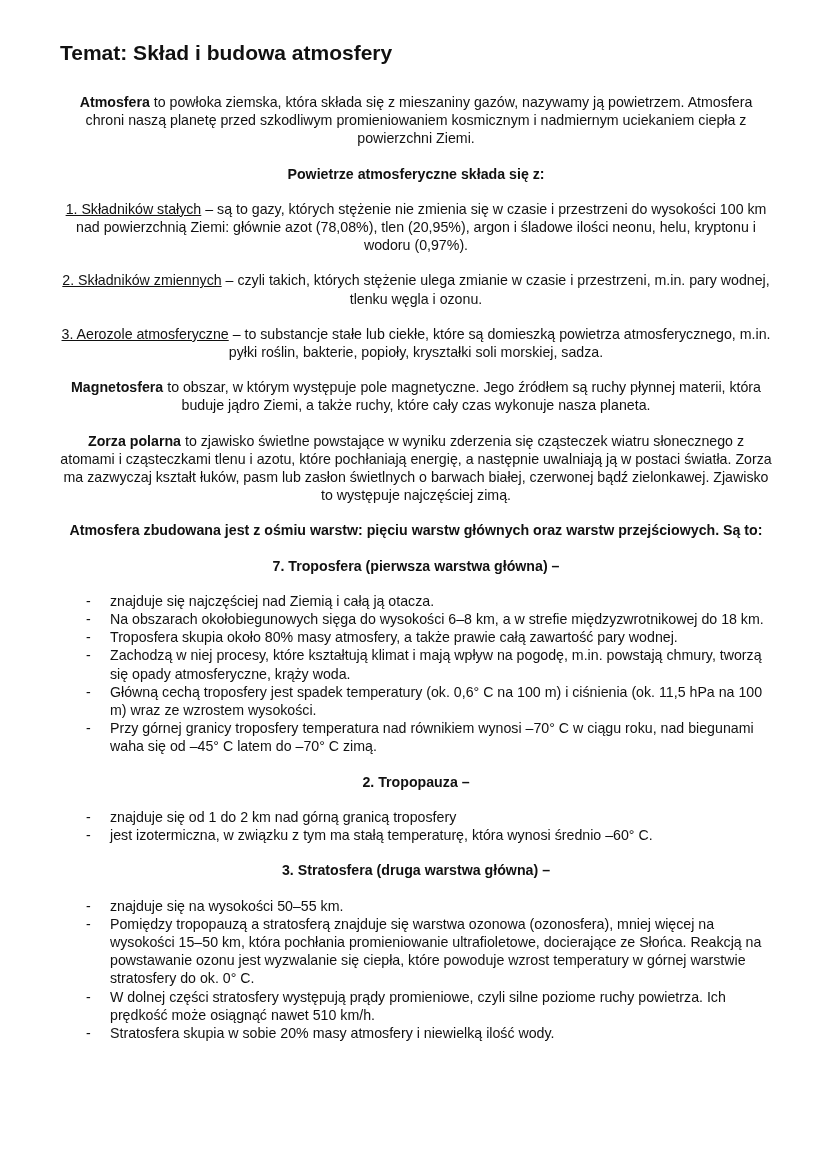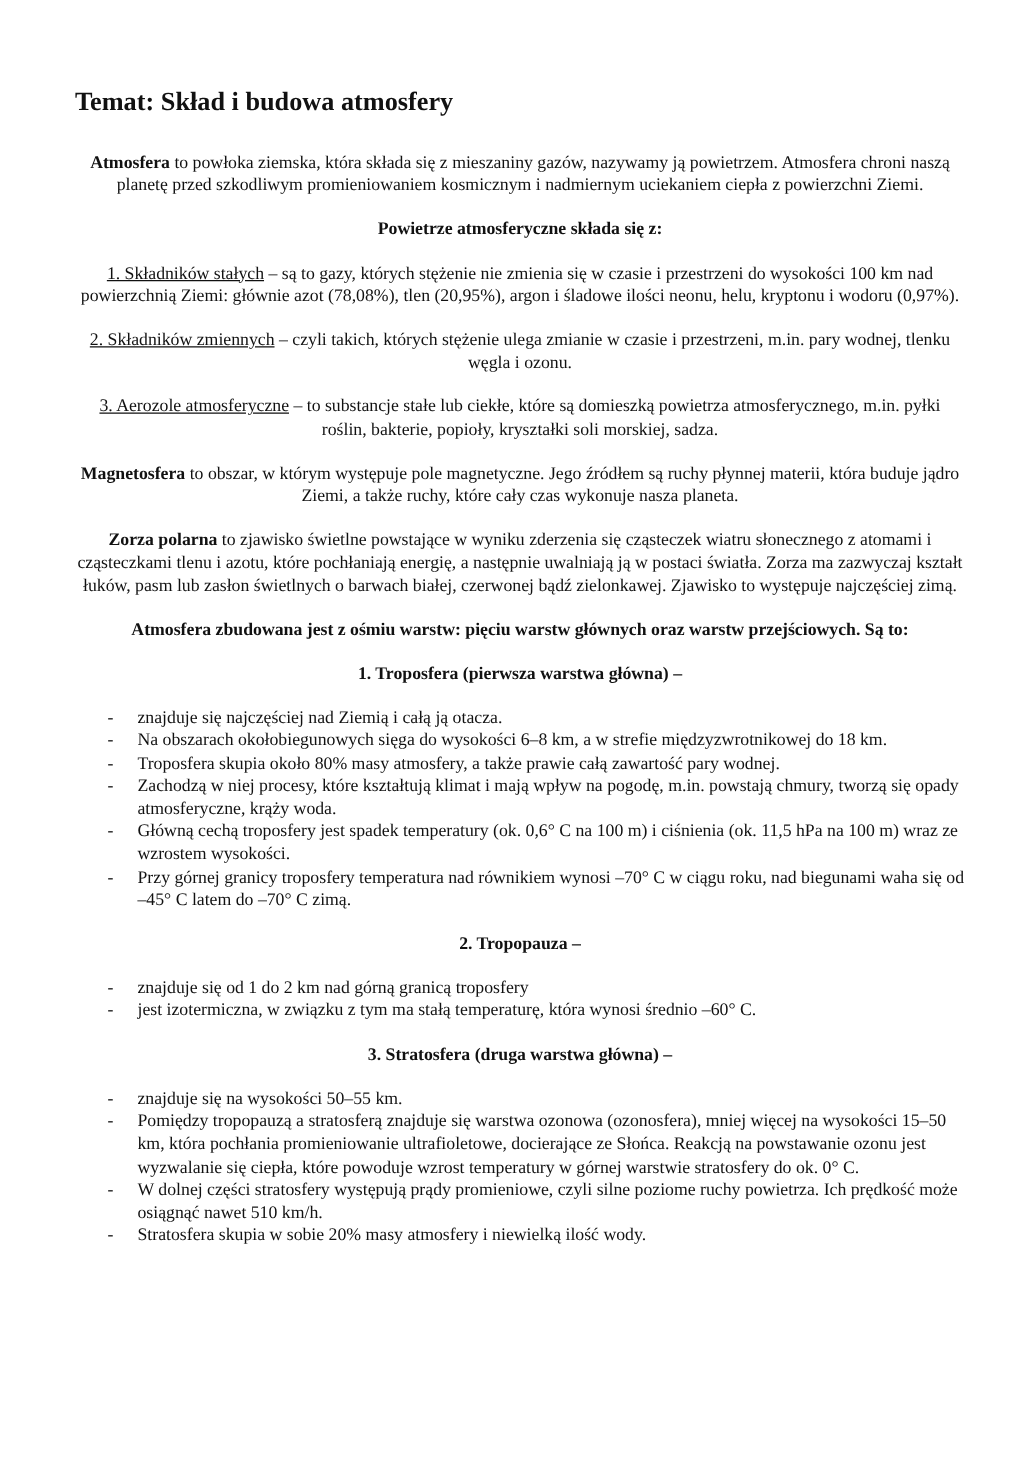--- a/index.html
+++ b/index.html
@@ -1,22 +1,22 @@
 <!DOCTYPE html>
 <html><head>
 <meta charset="utf-8">
 <style>
   html, body { margin: 0; padding: 0; background: #ffffff; }
   body { width: 828px; height: 1169px; overflow: hidden; }
   .page {
     position: relative;
     width: 828px; height: 1169px;
     box-sizing: border-box;
-    padding: 68px 56px 0 60px;
-    font-family: Liberation Serif, serif;
+    padding: 40px 56px 0 60px;
+    font-family: Liberation Sans, sans-serif;
     color: #111;
     font-size: 14.2px;
     line-height: 18.2px;
   }
   h1 {
     font-size: 21px; font-weight: bold; margin: 0 0 27px 0; line-height: 26px;
   }
   p { margin: 0 0 17px 0; text-align: center; }
   .b { font-weight: bold; }
   .u { text-decoration: underline; }
@@ -54,21 +54,21 @@
   <p>
     <span class="b">Magnetosfera</span><span> to obszar, w którym występuje pole magnetyczne. Jego źródłem są ruchy płynnej materii, która buduje jądro Ziemi, a także ruchy, które cały czas wykonuje nasza planeta.</span>
   </p>
 
   <p>
     <span class="b">Zorza polarna</span><span> to zjawisko świetlne powstające w wyniku zderzenia się cząsteczek wiatru słonecznego z atomami i cząsteczkami tlenu i azotu, które pochłaniają energię, a następnie uwalniają ją w postaci światła. Zorza ma zazwyczaj kształt łuków, pasm lub zasłon świetlnych o barwach białej, czerwonej bądź zielonkawej. Zjawisko to występuje najczęściej zimą.</span>
   </p>
 
   <p class="sec-h">Atmosfera zbudowana jest z ośmiu warstw: pięciu warstw głównych oraz warstw przejściowych. Są to:</p>
 
-  <p class="sec-h">1. Troposfera (pierwsza warstwa główna) –</p>
+  <p class="sec-h">7. Troposfera (pierwsza warstwa główna) –</p>
   <ul class="dash">
     <li>znajduje się najczęściej nad Ziemią i całą ją otacza.</li>
     <li>Na obszarach okołobiegunowych sięga do wysokości 6–8 km, a w strefie międzyzwrotnikowej do 18 km.</li>
     <li>Troposfera skupia około 80% masy atmosfery, a także prawie całą zawartość pary wodnej.</li>
     <li>Zachodzą w niej procesy, które kształtują klimat i mają wpływ na pogodę, m.in. powstają chmury, tworzą się opady atmosferyczne, krąży woda.</li>
     <li>Główną cechą troposfery jest spadek temperatury (ok. 0,6° C na 100 m) i ciśnienia (ok. 11,5 hPa na 100 m) wraz ze wzrostem wysokości.</li>
     <li>Przy górnej granicy troposfery temperatura nad równikiem wynosi –70° C w ciągu roku, nad biegunami waha się od –45° C latem do –70° C zimą.</li>
   </ul>
 
   <p class="sec-h">2. Tropopauza –</p>

